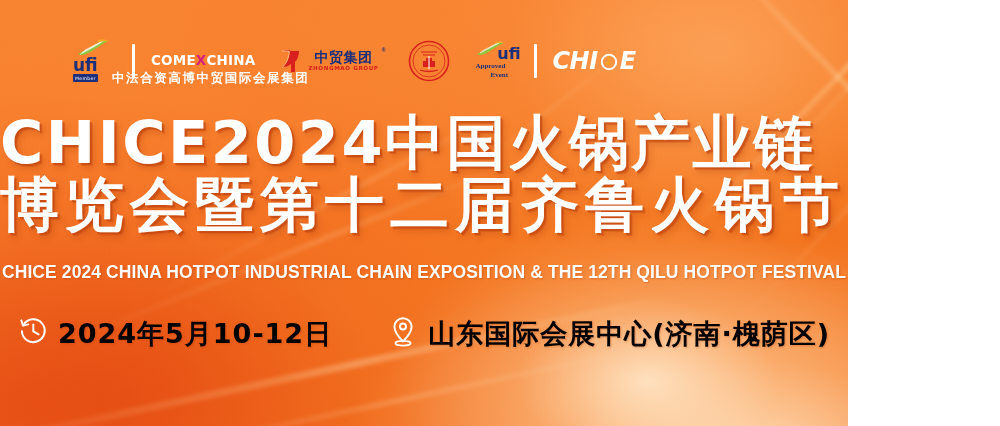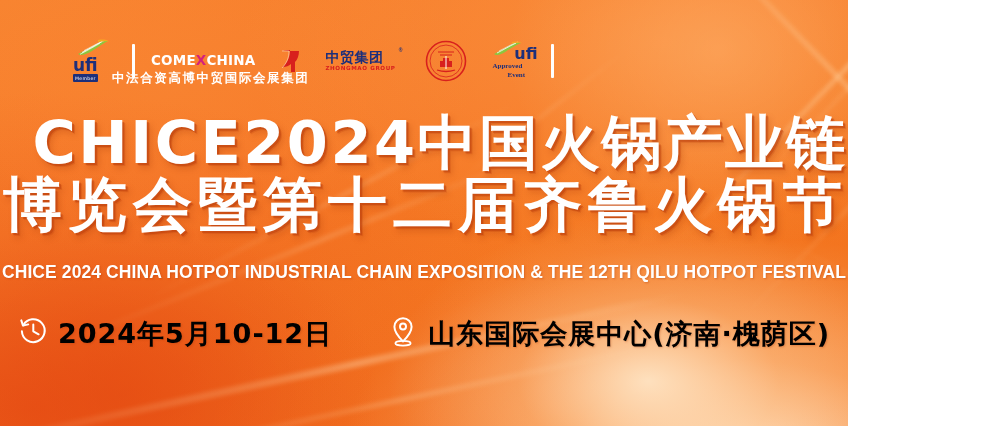--- a/index.html
+++ b/index.html
@@ -111,21 +111,21 @@
   .cx { position: relative; }
   .cx-word {
     font-family: "DejaVu Sans", sans-serif;
     font-weight: 800; font-size: 13.5px; letter-spacing: .2px;
     color: #ffffff; line-height: 1;
     white-space: nowrap;
   }
   .cx-x { color: #d4217c; font-weight: 900; }
 
   
-  .zm { display: flex; align-items: center; gap: 21px; position: relative; }
+  .zm { display: flex; align-items: center; gap: 4px; position: relative; text-align: center; }
   .zm-mark { width: 26px; height: 26px; position: relative; }
   .zm-text { line-height: 1; }
   .zm-cn {
     font-family: "DejaVu Sans", sans-serif;
     font-weight: 800; font-size: 14px; letter-spacing: .5px;
     color: #1d2f7a; white-space: nowrap;
   }
   .zm-en {
     font-family: "DejaVu Sans", sans-serif;
     font-weight: 700; font-size: 5.6px; letter-spacing: .6px;
@@ -179,21 +179,21 @@
     font-weight: 700;
     letter-spacing: 1.6px;
     color: #ffffff;
     white-space: nowrap;
   }
 
   
   .title-wrap {
     position: absolute;
     left: 0; right: 0; top: 112px;
-    text-align: right;
+    text-align: left;
   }
   .title-line {
     color: #ffffff;
     font-family: "DejaVu Sans", "Liberation Sans", sans-serif;
     font-weight: 700;
     font-size: 59px;
     line-height: 62px;
     letter-spacing: 2.5px;
     white-space: nowrap;
     text-shadow:
@@ -330,20 +330,31 @@
           </svg>
         </span>
         <span class="ufi2-word">ufi</span>
         <span class="ufi2-l1">Approved</span>
         <span class="ufi2-l2">Event</span>
       </div>
     </div>
 
     <div class="vbar" style="margin-left:4px;"></div>
 
+    <div class="logo-block chice-mark">
+      <span>CHI</span>
+      <span class="pot">
+        <svg width="20" height="20" viewBox="0 0 20 20">
+          <circle cx="10" cy="11" r="7.2" fill="none" stroke="#ffffff" stroke-width="2"></circle>
+          <path d="M10 5.5 C7.5 7.5, 12 9, 10 11.5 C8.5 13.2, 11 14, 11.5 13" fill="none" stroke="#f6a21c" stroke-width="1.6" stroke-linecap="round"></path>
+          <circle cx="7.5" cy="12.5" r="1.2" fill="#f6a21c"></circle>
+        </svg>
+      </span>
+      <span>E</span>
+    </div>
   </div>
 
   <div class="logo-caption">中法合资高博中贸国际会展集团</div>
 
   <div class="title-wrap">
     <div class="title-line l1">CHICE2024中国火锅产业链</div>
     <div class="title-line l2">博览会暨第十二届齐鲁火锅节</div>
   </div>
 
   <div class="subtitle-en">CHICE 2024 CHINA HOTPOT INDUSTRIAL CHAIN EXPOSITION &amp; THE 12TH QILU HOTPOT FESTIVAL</div>

